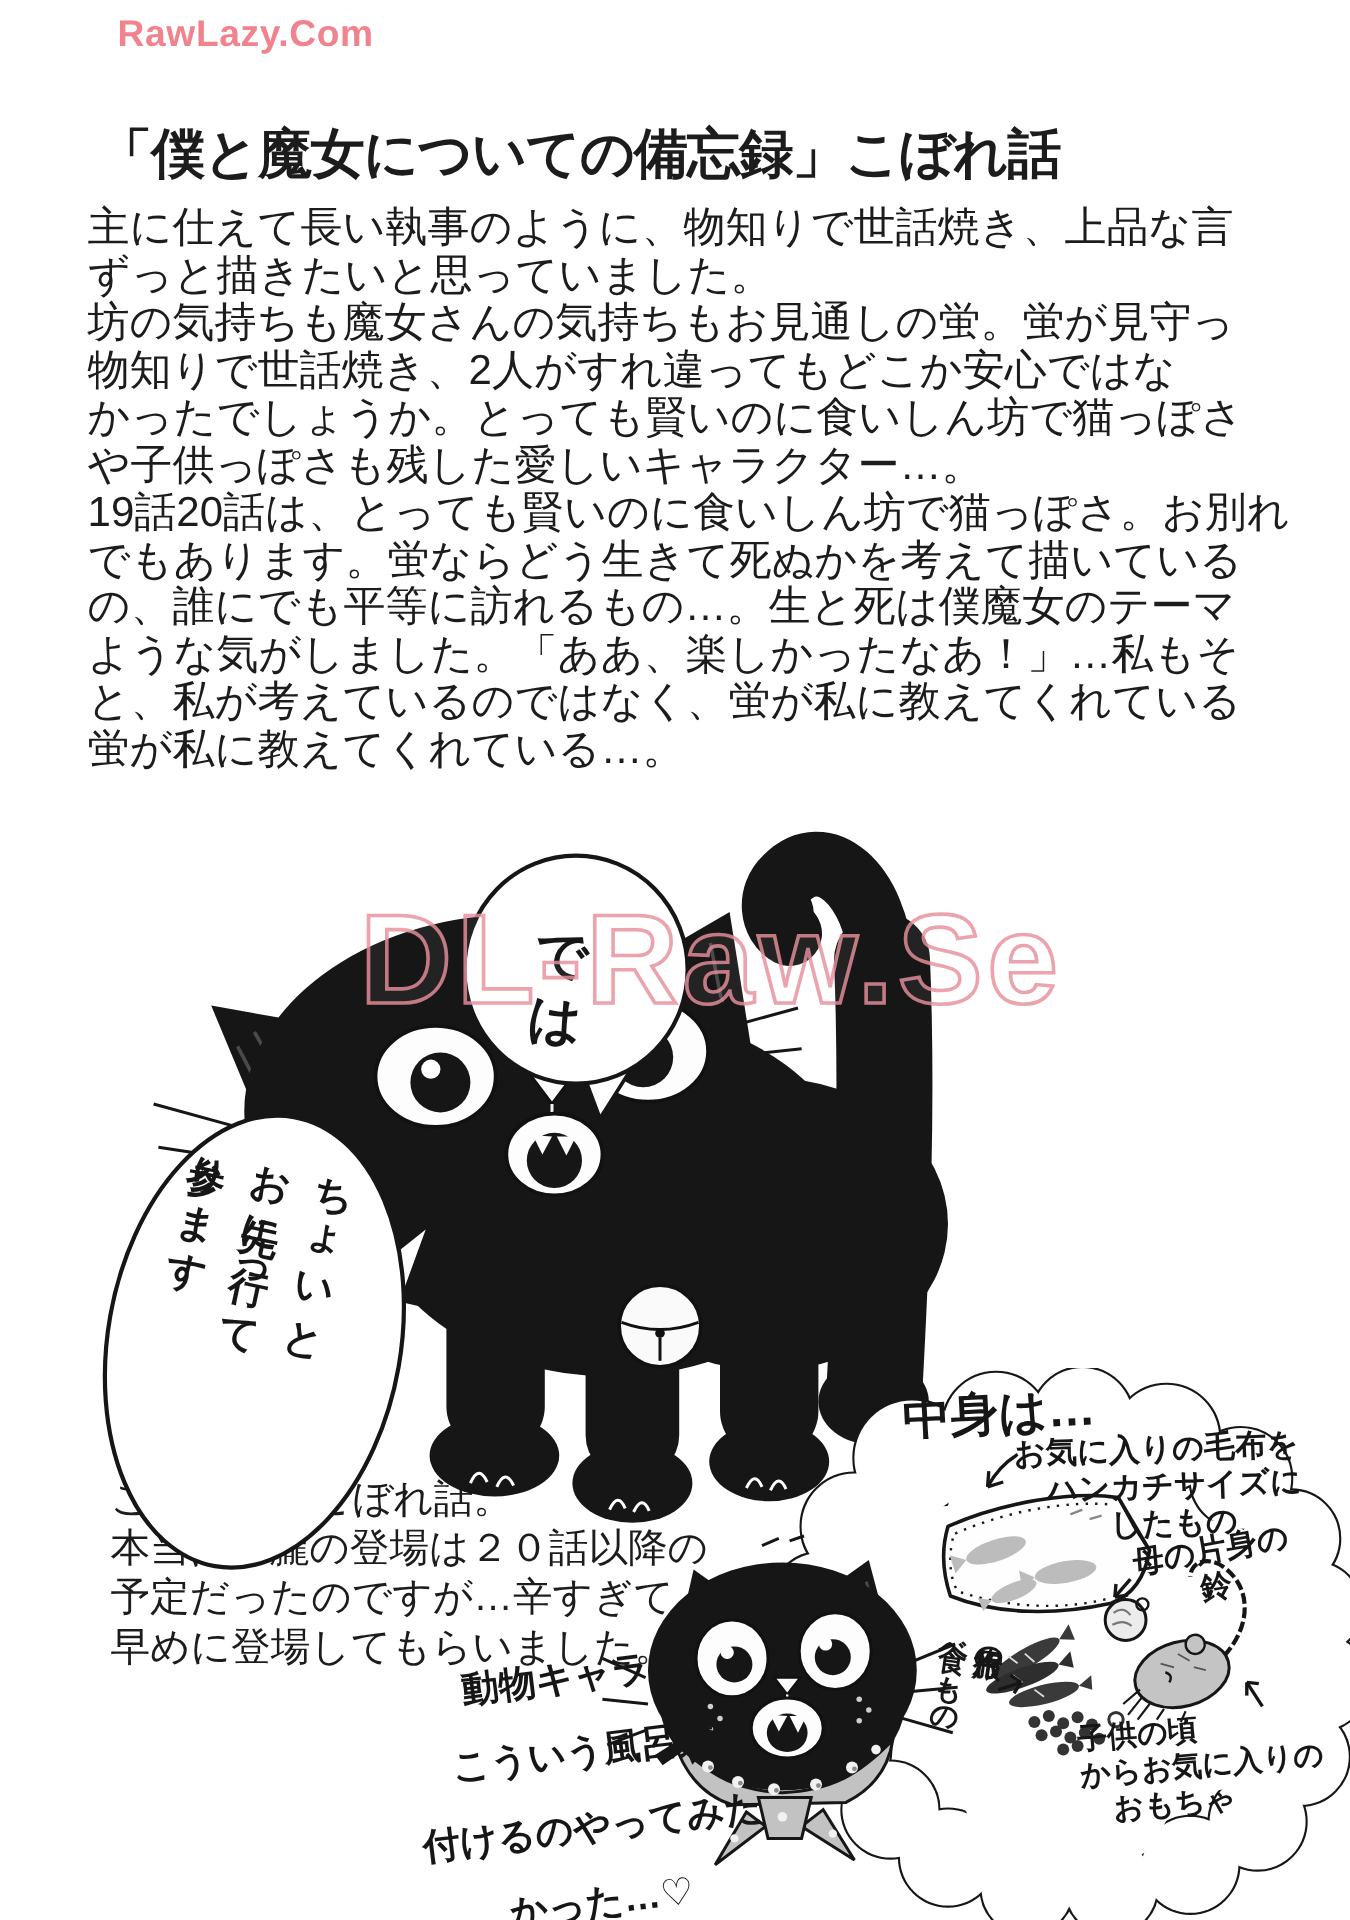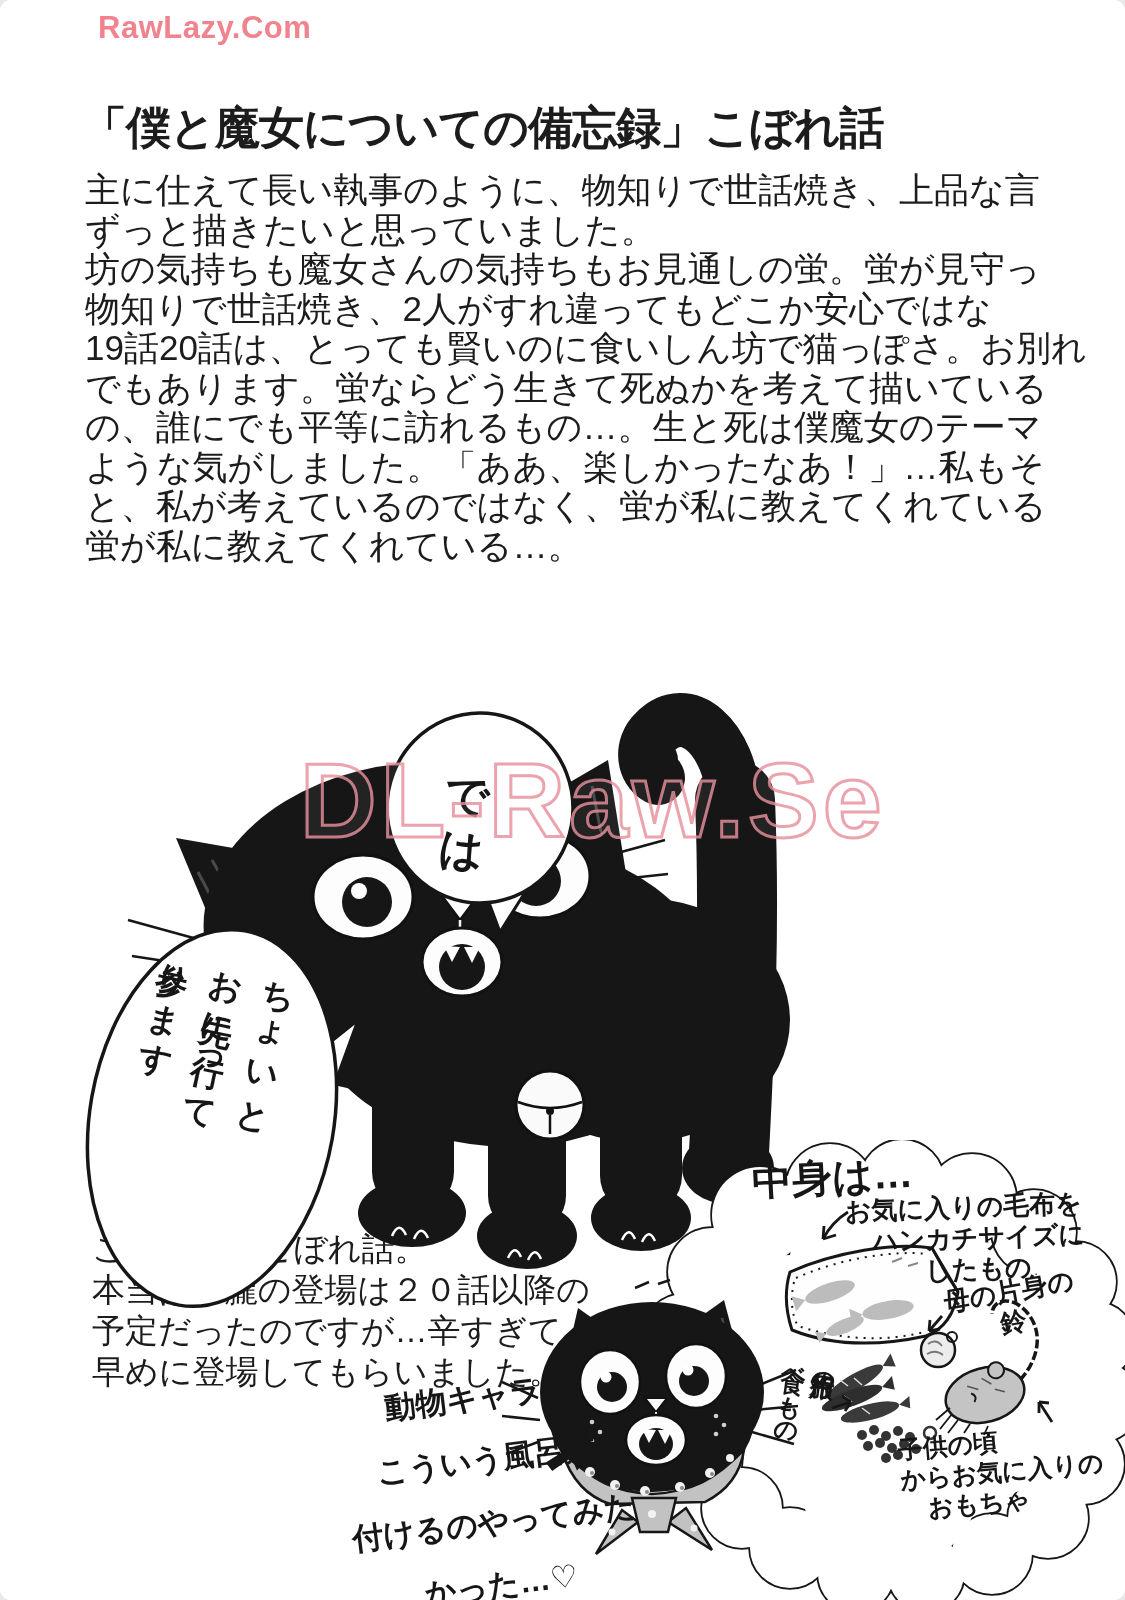--- a/index.html
+++ b/index.html
@@ -1,34 +1,34 @@
 <!DOCTYPE html>
 <html><head>
 <meta charset="utf-8">
 <style>
   html,body{margin:0;padding:0;background:#e9e9e9;}
   .page{
     position:relative;width:1125px;height:1600px;background:#ffffff;
-    overflow:hidden;font-family:"Liberation Sans","DejaVu Sans",sans-serif;color:#1c1c1c;border-radius:11px;
+    overflow:hidden;font-family:"Liberation Sans","DejaVu Sans",sans-serif;color:#1c1c1c;
   }
   .wm-top{
     position:absolute;left:98px;top:10px;font-size:31px;font-weight:bold;
     letter-spacing:.5px;color:#f0838e;
   }
   .wm-mid{
     position:absolute;left:300px;top:740px;font-size:106px;font-weight:bold;
     letter-spacing:4px;color:rgba(255,255,255,0.06);
     -webkit-text-stroke:3px rgba(231,143,155,0.82);
     z-index:30;white-space:nowrap;
   }
   .title{
     position:absolute;left:82px;top:98px;font-size:45px;font-weight:bold;
     letter-spacing:-1px;white-space:nowrap;
   }
-  .essay{position:absolute;left:85px;top:170px;width:1010px;}
+  .essay{position:absolute;left:73px;top:170px;width:1010px;}
   .essay .ln{font-size:35px;line-height:39.5px;font-weight:500;white-space:nowrap;letter-spacing:0px;}
   .afterword{position:absolute;left:92px;top:1228px;}
   .afterword .ln{font-size:33px;line-height:41px;font-weight:500;white-space:nowrap;}
   svg{position:absolute;}
   .btxt{
     position:absolute;z-index:20;writing-mode:vertical-rl;text-orientation:upright;
     white-space:pre-line;color:#161616;
   }
   .btxt.deha{left:438px;top:748px;font-size:44px;font-weight:600;transform:rotate(6deg);letter-spacing:4px;}
   .btxt.aside{left:116px;top:946px;height:360px;font-size:33px;font-weight:600;
@@ -49,20 +49,22 @@
 
   <div class="wm-top">RawLazy.Com</div>
 
   <div class="title">「僕と魔女についての備忘録」こぼれ話</div>
 
   <div class="essay">
     <div class="ln">主に仕えて長い執事のように、物知りで世話焼き、上品な言</div>
     <div class="ln">ずっと描きたいと思っていました。</div>
     <div class="ln">坊の気持ちも魔女さんの気持ちもお見通しの蛍。蛍が見守っ</div>
     <div class="ln">物知りで世話焼き、2人がすれ違ってもどこか安心ではな</div>
+    <div class="ln">かったでしょうか。とっても賢いのに食いしん坊で猫っぽさ</div>
+    <div class="ln">や子供っぽさも残した愛しいキャラクター…。</div>
     <div class="ln">19話20話は、とっても賢いのに食いしん坊で猫っぽさ。お別れ</div>
     <div class="ln">でもあります。蛍ならどう生きて死ぬかを考えて描いている</div>
     <div class="ln">の、誰にでも平等に訪れるもの…。生と死は僕魔女のテーマ</div>
     <div class="ln">ような気がしました。「ああ、楽しかったなあ！」…私もそ</div>
     <div class="ln">と、私が考えているのではなく、蛍が私に教えてくれている</div>
     <div class="ln">蛍が私に教えてくれている…。</div>
   </div>
 
   <svg style="left:80px;top:690px;z-index:10" width="1030" height="620" viewBox="0 0 1030 620">
     <g>

